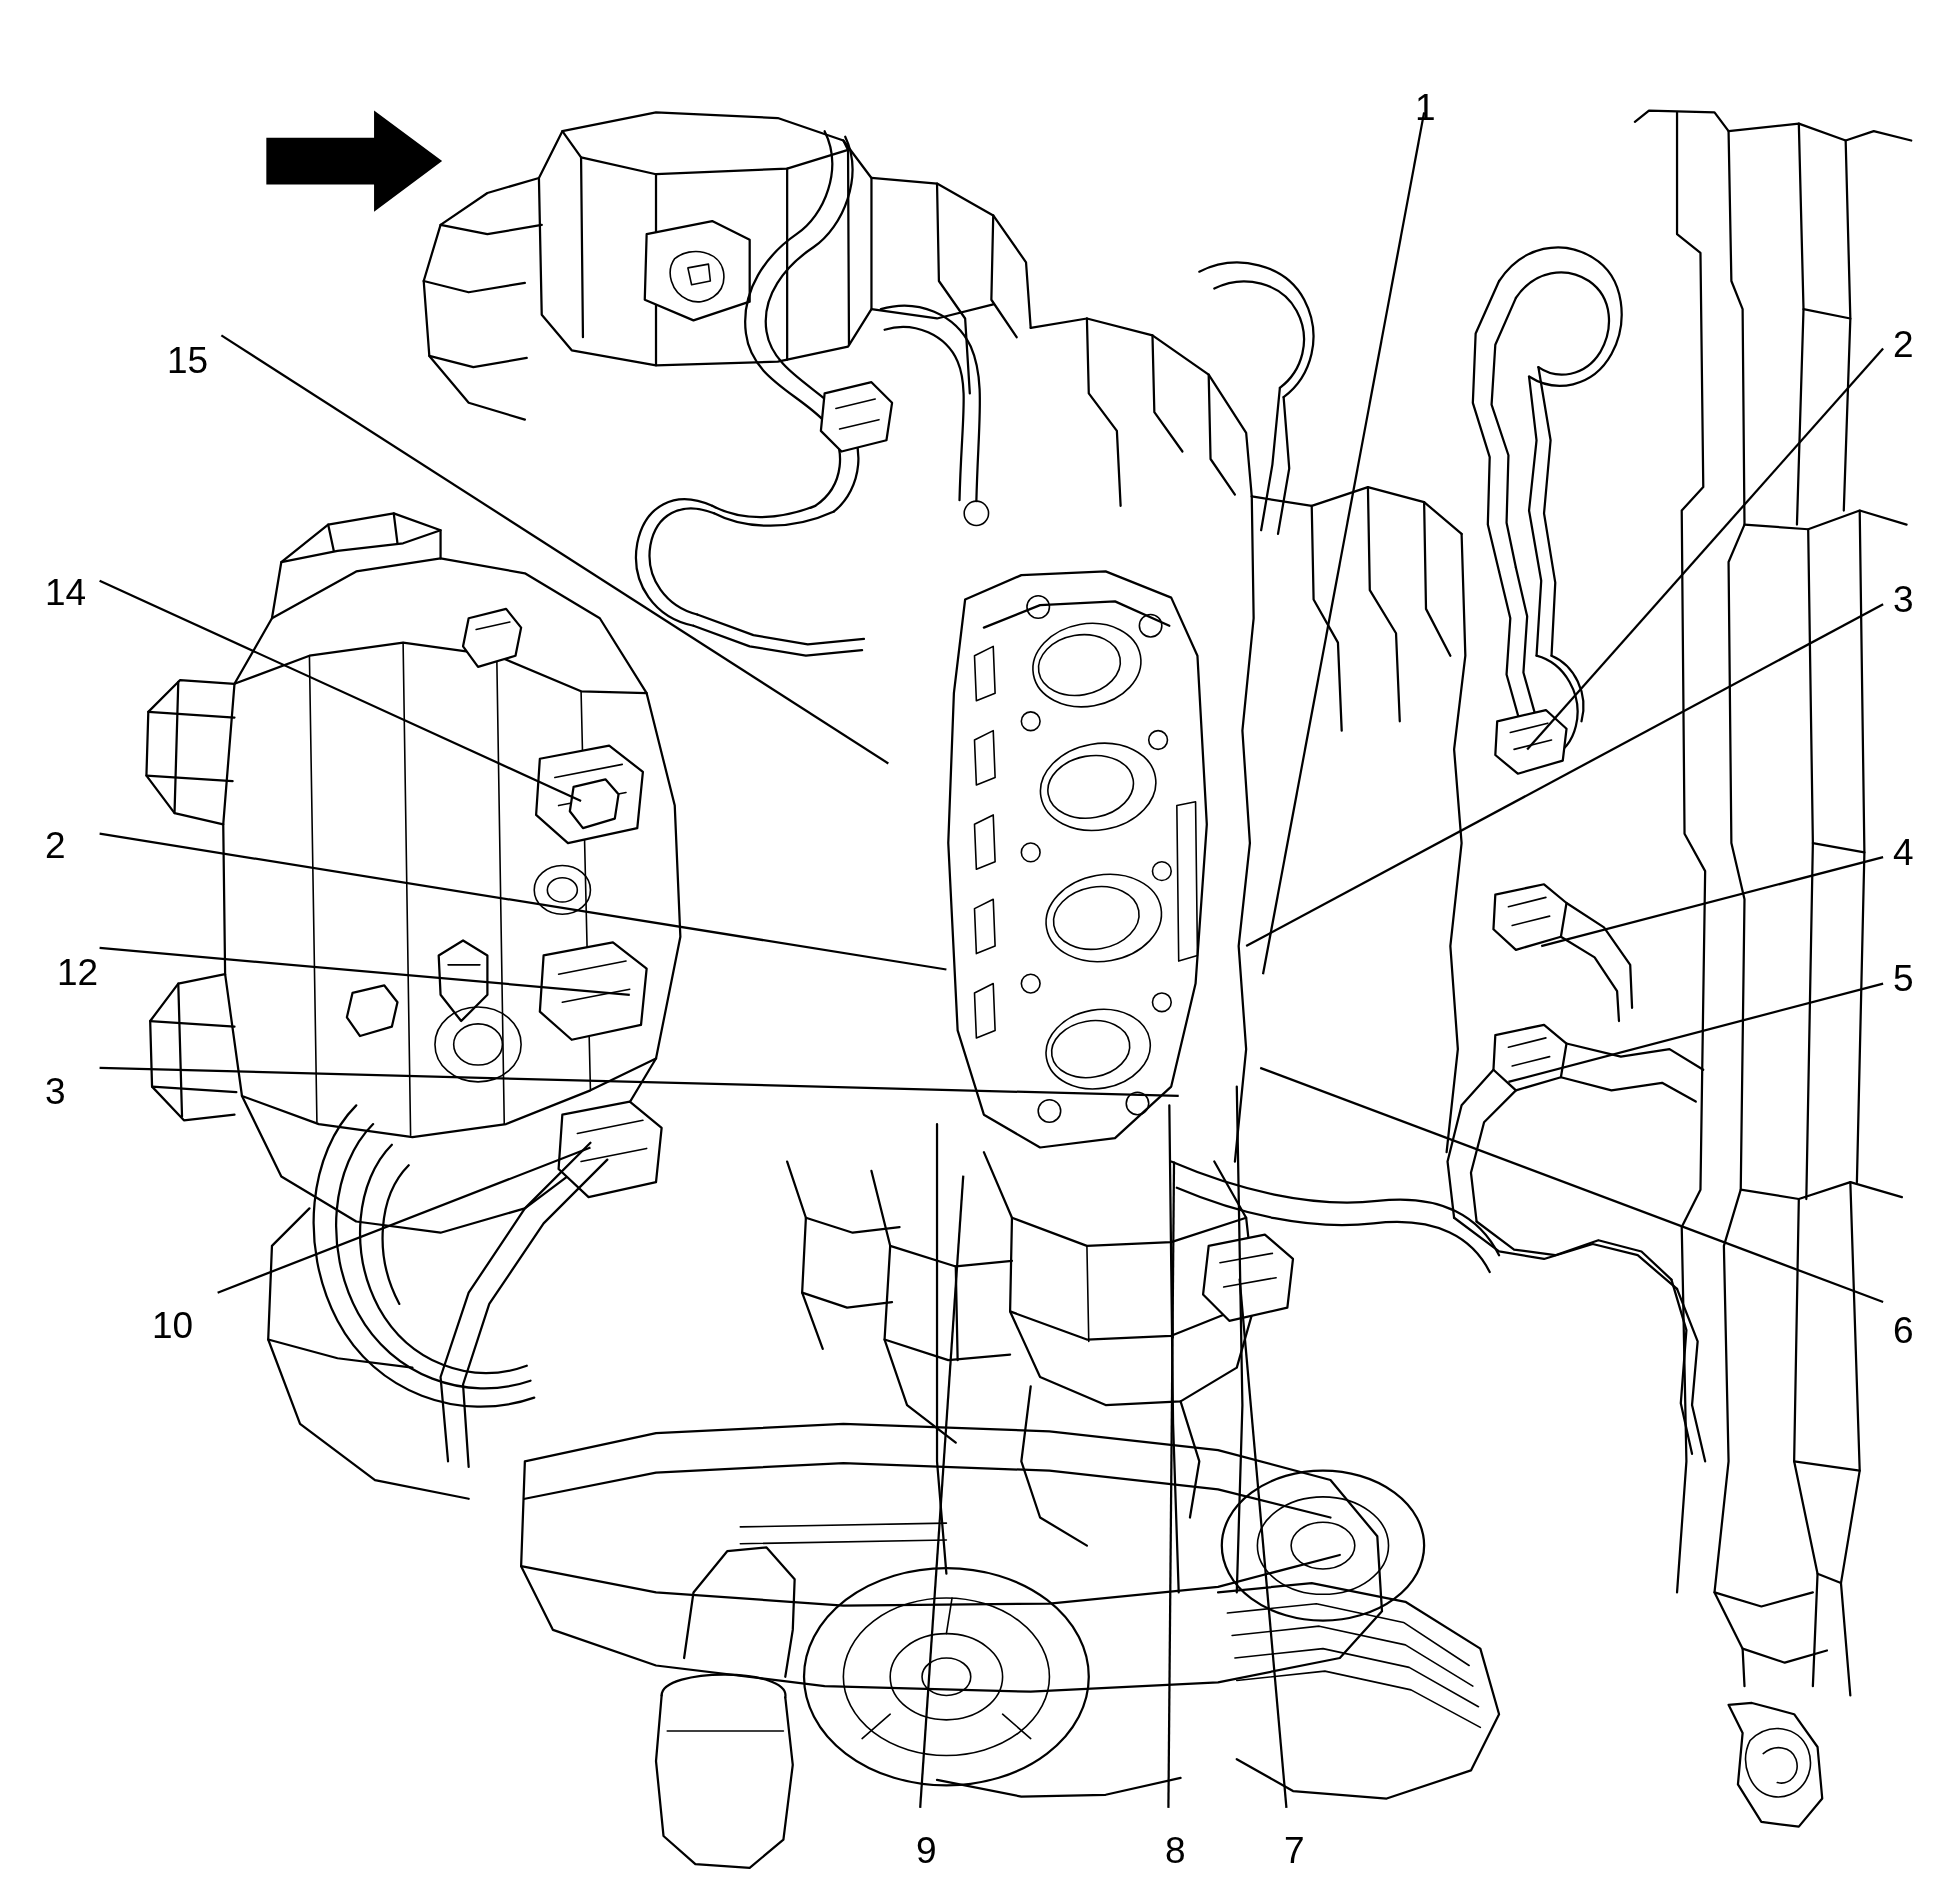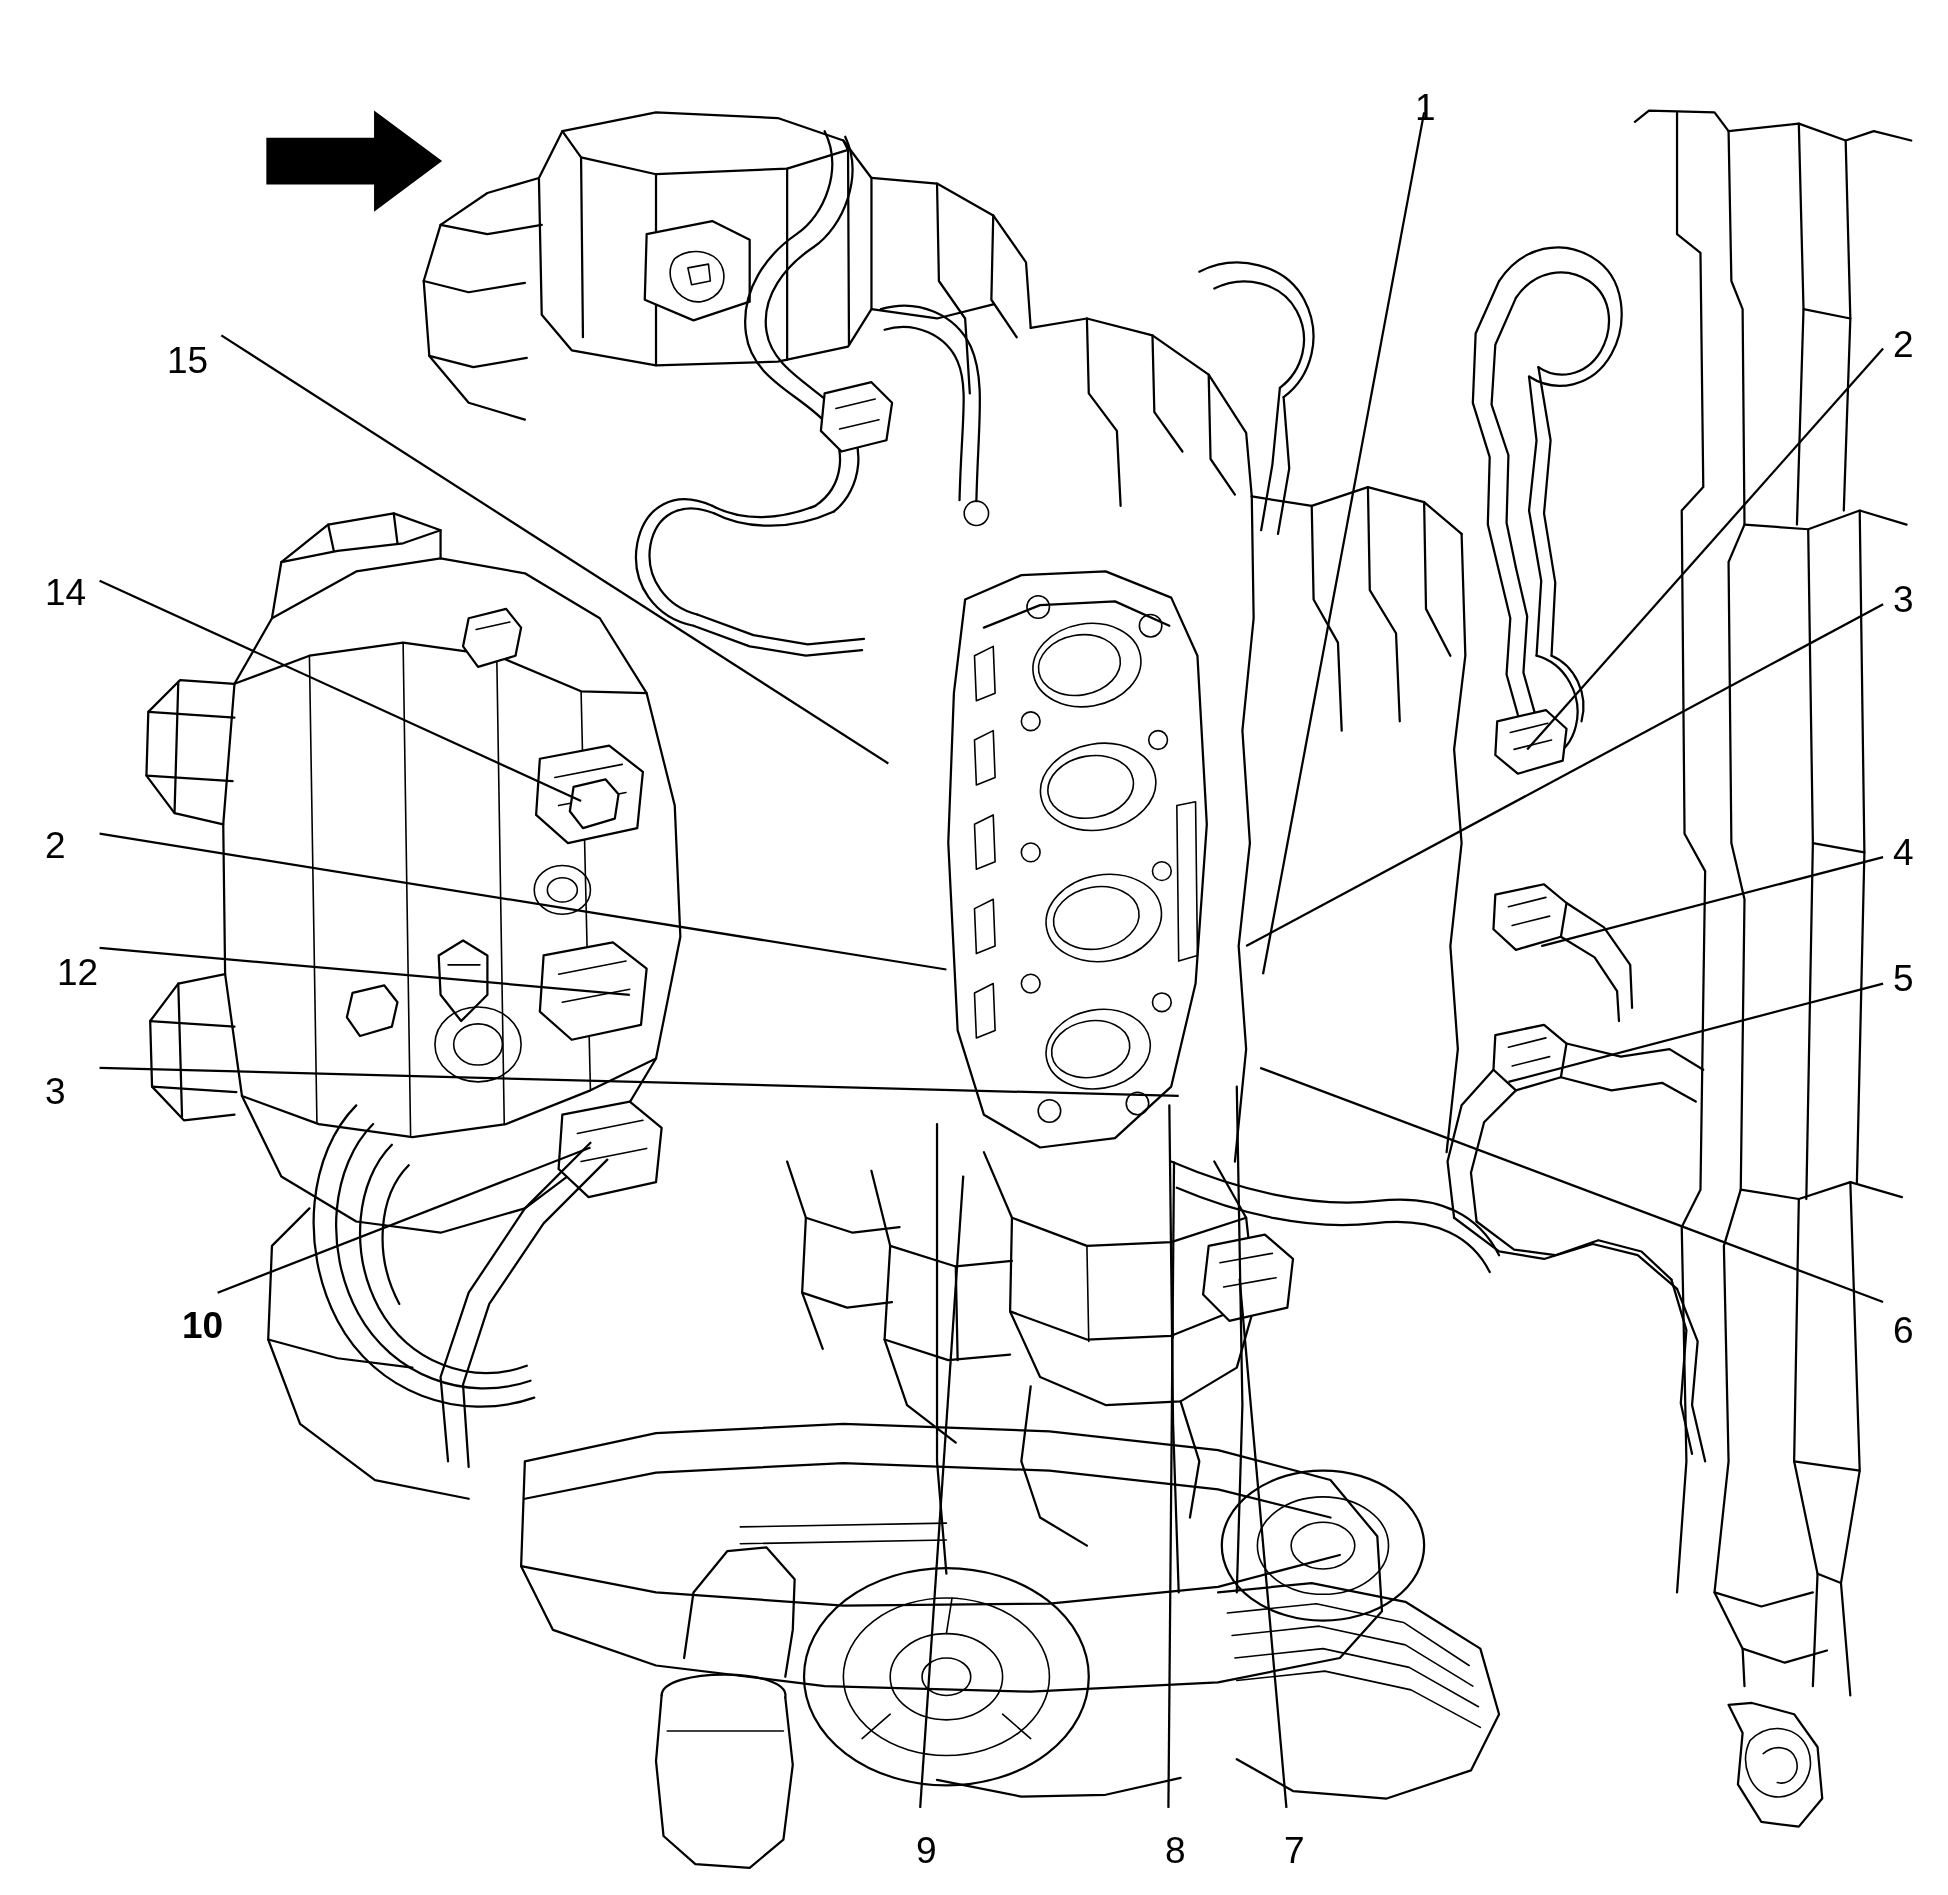--- a/index.html
+++ b/index.html
@@ -362,21 +362,21 @@
   <div id="callout-layer">
       <div class="callout-label" style="left: 1415px; top: 89px;">1</div>
       <div class="callout-label" style="left: 1893px; top: 326px;">2</div>
       <div class="callout-label" style="left: 1893px; top: 581px;">3</div>
       <div class="callout-label" style="left: 1893px; top: 834px;">4</div>
       <div class="callout-label" style="left: 1893px; top: 960px;">5</div>
       <div class="callout-label" style="left: 1893px; top: 1312px;">6</div>
       <div class="callout-label" style="left: 1284px; top: 1832px;">7</div>
       <div class="callout-label" style="left: 1165px; top: 1832px;">8</div>
       <div class="callout-label" style="left: 916px; top: 1832px;">9</div>
-      <div class="callout-label" style="left: 182px; top: 1307px; font-weight: bold;">10</div>
+      <div class="callout-label" style="left: 152px; top: 1307px;">10</div>
       <div class="callout-label" style="left: 45px; top: 1073px;">3</div>
       <div class="callout-label" style="left: 57px; top: 954px;">12</div>
       <div class="callout-label" style="left: 45px; top: 827px;">2</div>
       <div class="callout-label" style="left: 45px; top: 574px;">14</div>
       <div class="callout-label" style="left: 167px; top: 326px; margin-top: 16px;">15</div>
     </div>
 
 </div>
 
 

